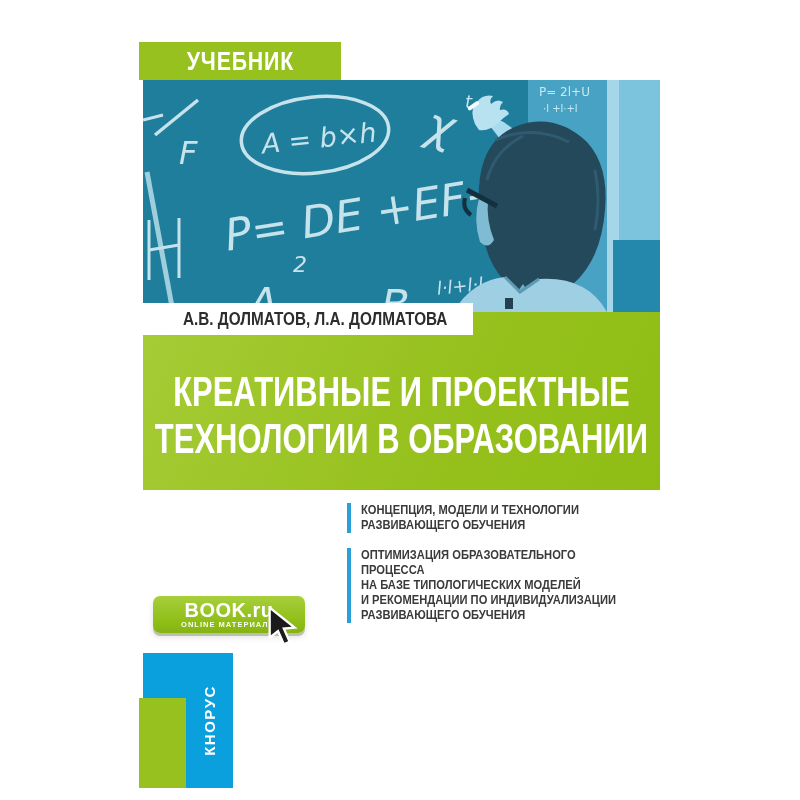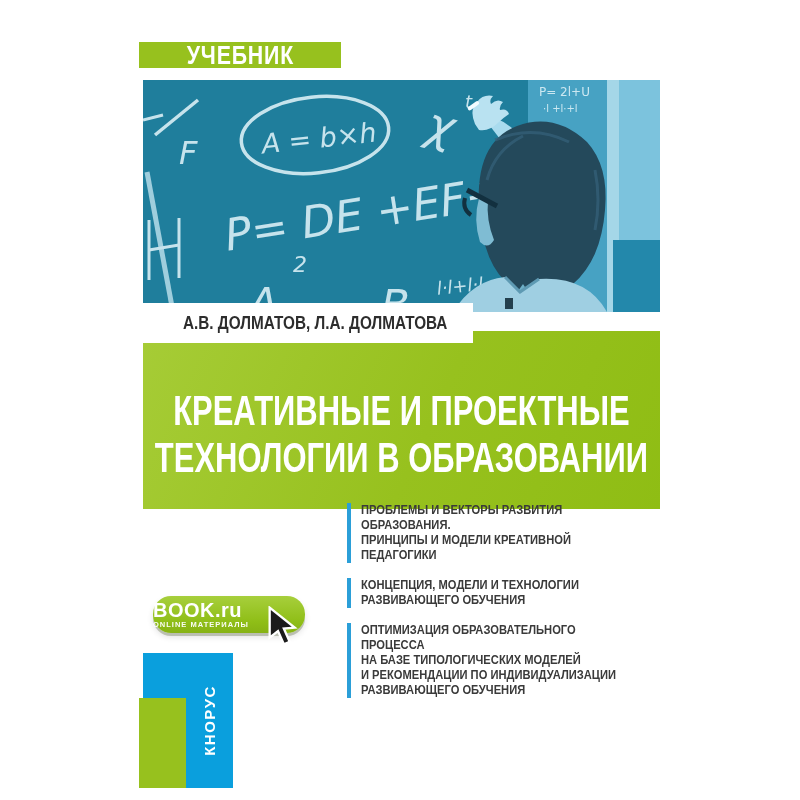--- a/index.html
+++ b/index.html
@@ -3,63 +3,63 @@
 <meta charset="utf-8">
 <style>
   html,body{margin:0;padding:0;}
   body{
     width:800px;height:800px;position:relative;background:#ffffff;
     font-family:"Liberation Sans", sans-serif;overflow:hidden;
   }
   .abs{position:absolute;}
   
   #series-band{
-    left:139px;top:42px;width:202px;height:26px;background:#97c11e;
+    left:139px;top:42px;width:202px;height:38px;background:#97c11e;
     display:flex;align-items:center;justify-content:center;
   }
   #series-band span{
     color:#fff;font-weight:bold;font-size:26px;letter-spacing:1px;
     transform:scaleX(.82);white-space:nowrap;
   }
   
   #photo{left:143px;top:80px;width:517px;height:232px;}
   
   #title-block{
-    left:143px;top:331px;width:517px;height:178px;
+    left:143px;top:312px;width:517px;height:178px;
     background:linear-gradient(115deg,#a6cc36 0%,#97c11e 55%,#8fbd14 100%);
     display:flex;align-items:flex-start;justify-content:center;
   }
   #title-inner{
     margin-top:56px;text-align:center;color:#fff;font-weight:bold;
     font-size:43px;line-height:47px;transform:scaleX(.72);
     transform-origin:center;white-space:nowrap;
   }
   
   #author-band{
-    left:143px;top:303px;width:330px;height:40px;background:#ffffff;
+    left:143px;top:303px;width:330px;height:32px;background:#ffffff;
     display:flex;align-items:center;
   }
   #author-band span{
     margin-left:40px;color:#2d2d2d;font-weight:bold;font-size:18px;
     transform:scaleX(.85);transform-origin:left center;white-space:nowrap;
   }
   
   #topics{left:347px;top:503px;width:312px;}
   .topic{display:flex;margin-bottom:15px;}
   .topic-bar{flex:0 0 4px;background:#2b9fd8;margin-right:10px;}
   .topic-text{
     color:#3a3a3a;font-weight:bold;font-size:12px;line-height:15px;
     white-space:pre-line;transform:scaleX(.93);transform-origin:left top;
   }
   
   #bookru{
-    left:153px;top:596px;width:152px;height:37px;border-radius:18px;
+    left:153px;top:596px;width:152px;height:37px;border-radius:7px;
     background:linear-gradient(180deg,#a7cf3c 0%,#8fbe17 70%,#86b214 100%);
     box-shadow:0 3px 0 rgba(130,140,110,.45), 0 4px 6px rgba(0,0,0,.12);
-    display:flex;flex-direction:column;justify-content:center;
+    display:flex;flex-direction:column;align-items:center;justify-content:center;
   }
   #bookru .big{color:#fff;font-weight:bold;font-size:20px;line-height:20px;letter-spacing:.5px;}
   #bookru .small{color:rgba(255,255,255,.95);font-weight:bold;font-size:7.5px;letter-spacing:1px;line-height:9px;}
   #cursor{left:266px;top:606px;}
   
   #knorus-blue{left:143px;top:653px;width:90px;height:135px;background:#0a9fdd;}
   #knorus-green{left:139px;top:698px;width:47px;height:90px;background:#97c11e;}
   #knorus-label{
     left:186px;top:653px;width:47px;height:135px;
     display:flex;align-items:center;justify-content:center;
@@ -136,25 +136,20 @@
   </div>
 </div>
 
 <div class="abs" id="author-band">
   <span>А.В. ДОЛМАТОВ, Л.А. ДОЛМАТОВА</span>
 </div>
 
 <div class="abs" id="topics">
   <div class="topic">
     <div class="topic-bar"></div>
-    <div class="topic-text">ПРОБЛЕМЫ И ВЕКТОРЫ РАЗВИТИЯ ОБРАЗОВАНИЯ.
-ПРИНЦИПЫ И МОДЕЛИ КРЕАТИВНОЙ ПЕДАГОГИКИ</div>
-  </div>
-  <div class="topic">
-    <div class="topic-bar"></div>
     <div class="topic-text">КОНЦЕПЦИЯ, МОДЕЛИ И ТЕХНОЛОГИИ
 РАЗВИВАЮЩЕГО ОБУЧЕНИЯ</div>
   </div>
   <div class="topic">
     <div class="topic-bar"></div>
     <div class="topic-text">ОПТИМИЗАЦИЯ ОБРАЗОВАТЕЛЬНОГО ПРОЦЕССА
 НА БАЗЕ ТИПОЛОГИЧЕСКИХ МОДЕЛЕЙ
 И РЕКОМЕНДАЦИИ ПО ИНДИВИДУАЛИЗАЦИИ
 РАЗВИВАЮЩЕГО ОБУЧЕНИЯ</div>
   </div>

